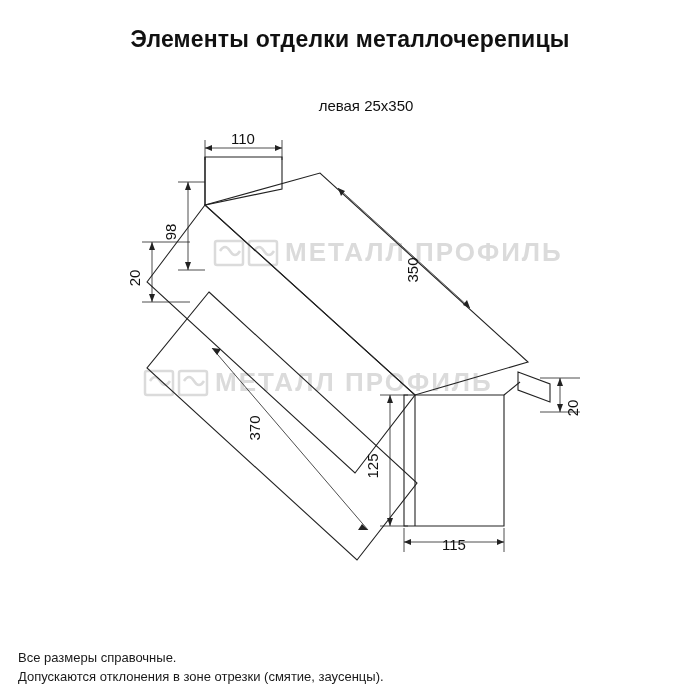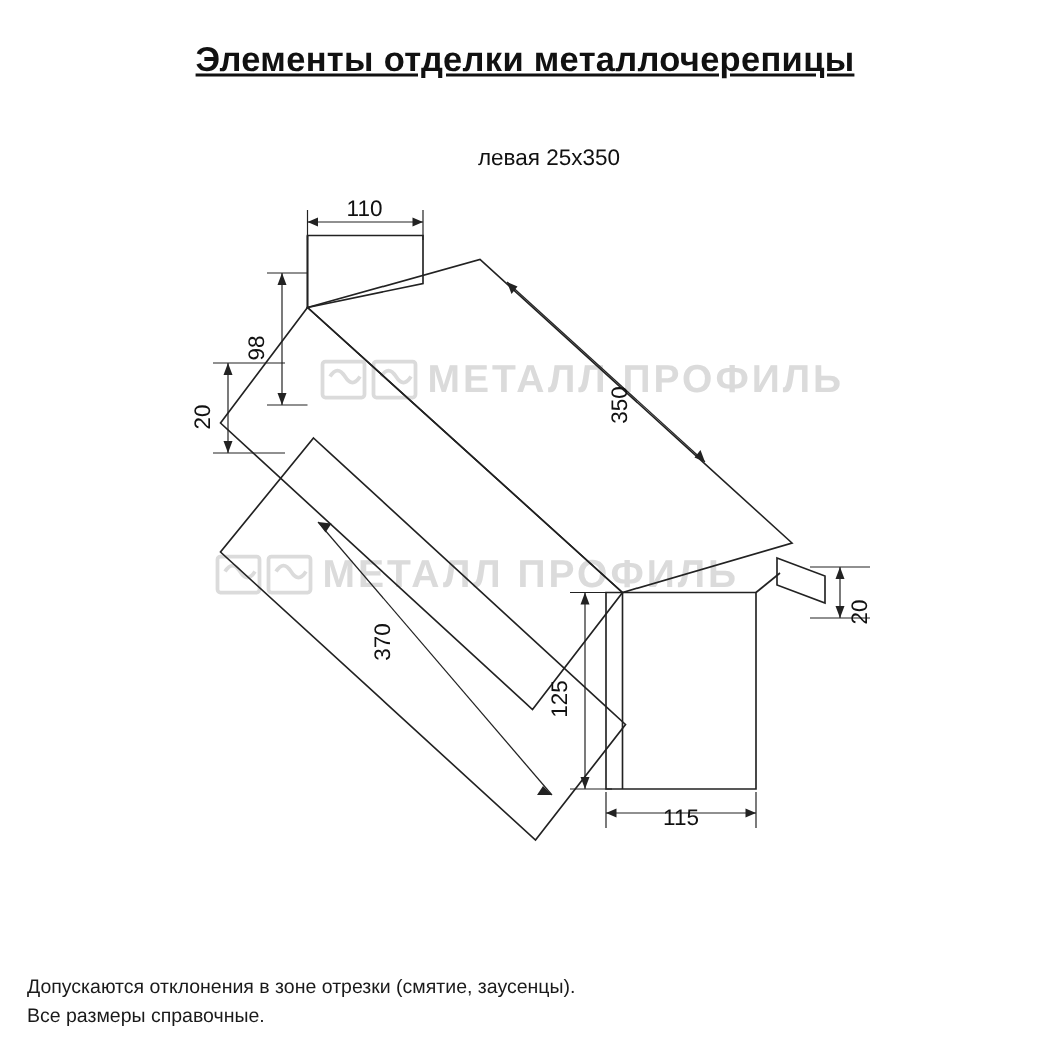--- a/index.html
+++ b/index.html
@@ -24,21 +24,20 @@
   .title {
     position: absolute;
     top: 26px;
     left: 0;
     width: 700px;
     text-align: center;
     font-size: 23px;
     font-weight: bold;
     letter-spacing: 0.2px;
     color: #111;
-    text-decoration: underline;
   }
   .subtitle {
     position: absolute;
     top: 95px;
     left: 0;
     width: 700px;
     text-align: center;
     font-size: 15px;
     line-height: 22px;
     color: #111;
@@ -202,17 +201,17 @@
         <text x="418" y="140" text-anchor="middle" transform="rotate(-90 418 140)">350</text>
         <text x="260" y="298" text-anchor="middle" transform="rotate(-90 260 298)">370</text>
         <text x="578" y="278" text-anchor="middle" transform="rotate(-90 578 278)">20</text>
         <text x="378" y="336" text-anchor="middle" transform="rotate(-90 378 336)">125</text>
         <text x="454" y="420" text-anchor="middle">115</text>
       </g>
     </svg>
   </div>
 
   <div class="footer">
+    <div>Все размеры справочные.</div>
     <div>Допускаются отклонения в зоне отрезки (смятие, заусенцы).</div>
-    <div>Все размеры справочные.</div>
   </div>
 
 </div>
 
 </body></html>

